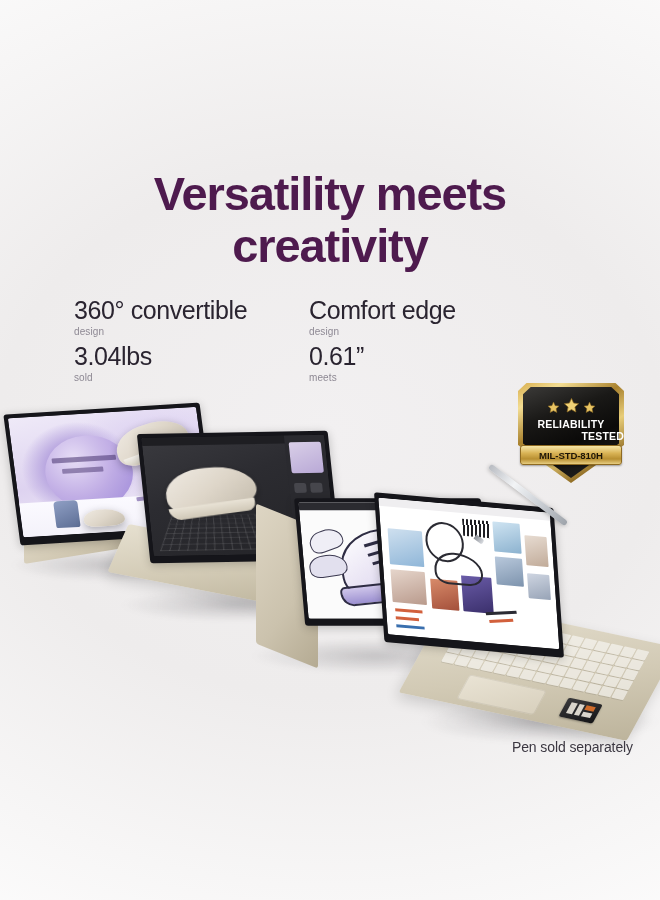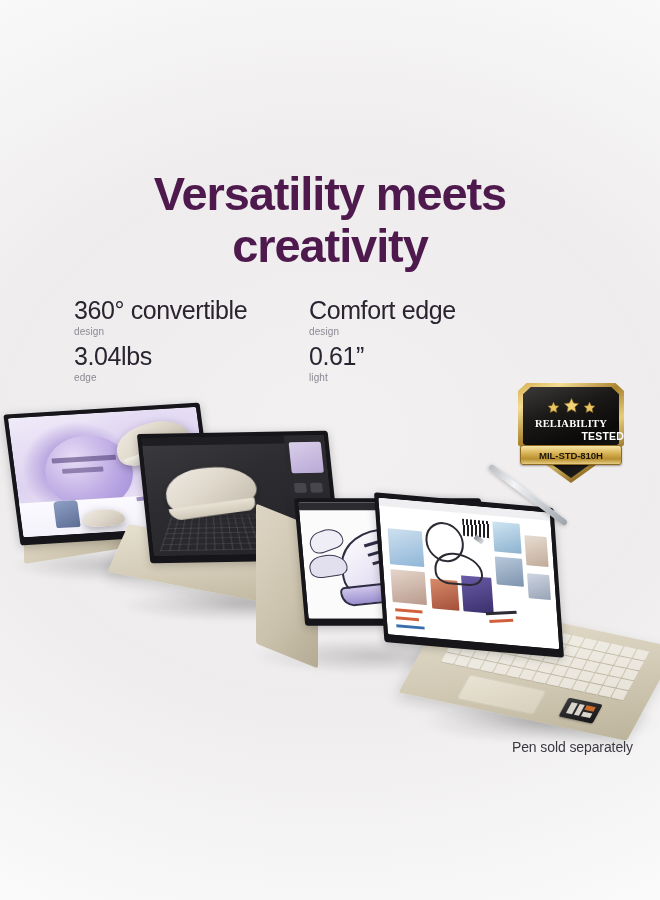--- a/index.html
+++ b/index.html
@@ -59,21 +59,21 @@
     clip-path:polygon(8% 0%,92% 0%,100% 8%,100% 62%,50% 100%,0% 62%,0% 8%);
   }
   .stars{
     position:absolute;left:0;right:0;top:14px;
     display:flex;justify-content:center;align-items:flex-end;gap:3px;
   }
   .badge-line1,.badge-line2{
     position:absolute;left:0;right:0;text-align:center;color:#fff;
     font-weight:bold;letter-spacing:0.2px;
   }
-  .badge-line1{top:35px;font-size:10.5px;font-family:Liberation Serif, serif;}
+  .badge-line1{top:35px;font-size:10.5px;}
   .badge-line2{top:47px;font-size:10.5px;text-align:right;}
   .banner{
     position:absolute;left:2px;right:2px;top:62px;height:18px;
     background:linear-gradient(180deg,#f6e6a8 0%,#d9b355 40%,#b88f31 72%,#e7cd81 100%);
     border:1px solid #8e6a22;border-radius:3px;
     display:flex;align-items:center;justify-content:center;
     box-shadow:0 1px 2px rgba(0,0,0,.35);
   }
   .banner span{font-size:9.6px;font-weight:bold;color:#1d1506;letter-spacing:-0.1px;}
   
@@ -183,31 +183,31 @@
 
   <div class="specs">
 
     <div class="spec" id="spec-convertible">
       <div class="big">360° convertible</div>
       <div class="sub">design</div>
     </div>
 
     <div class="spec" id="spec-weight">
       <div class="big">3.04lbs</div>
-      <div class="sub">edge</div>
+      <div class="sub">sold</div>
     </div>
 
     <div class="spec" id="spec-edge">
       <div class="big">Comfort edge</div>
       <div class="sub">design</div>
     </div>
 
     <div class="spec" id="spec-thin">
       <div class="big">0.61”</div>
-      <div class="sub">light</div>
+      <div class="sub">meets</div>
     </div>
 
 
   </div>
 
   <div id="badge">
     <div class="shield"></div>
     <div class="shield-inner"></div>
 
     <div class="stars">

